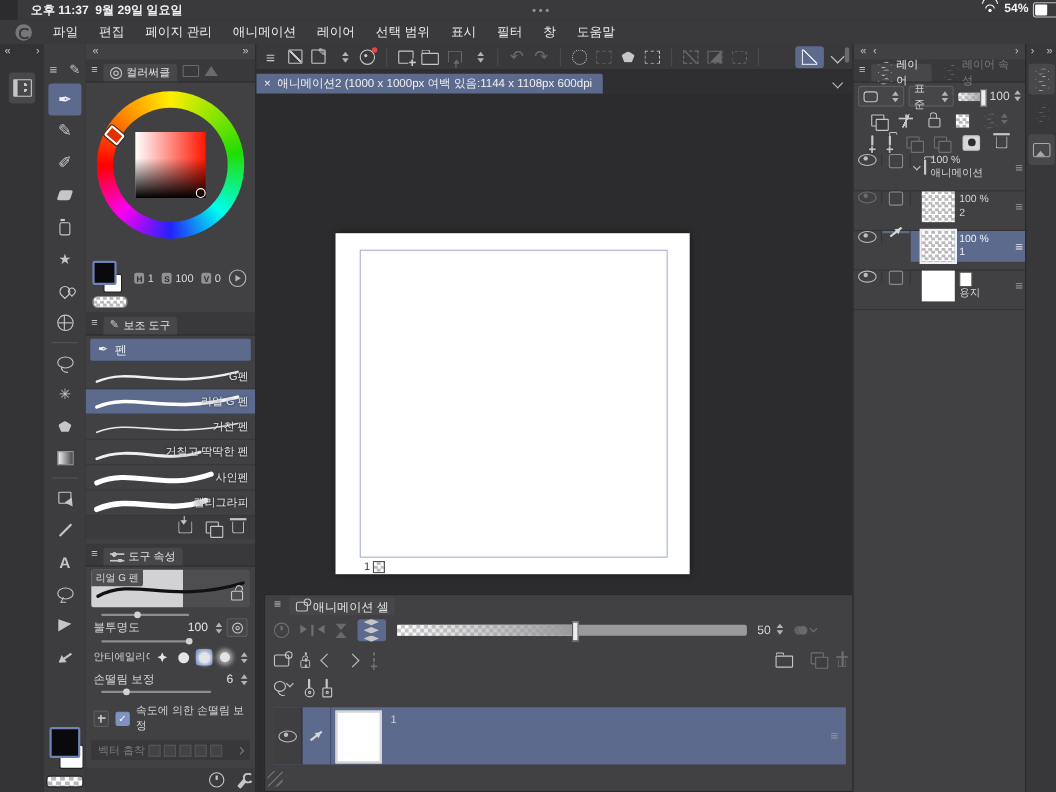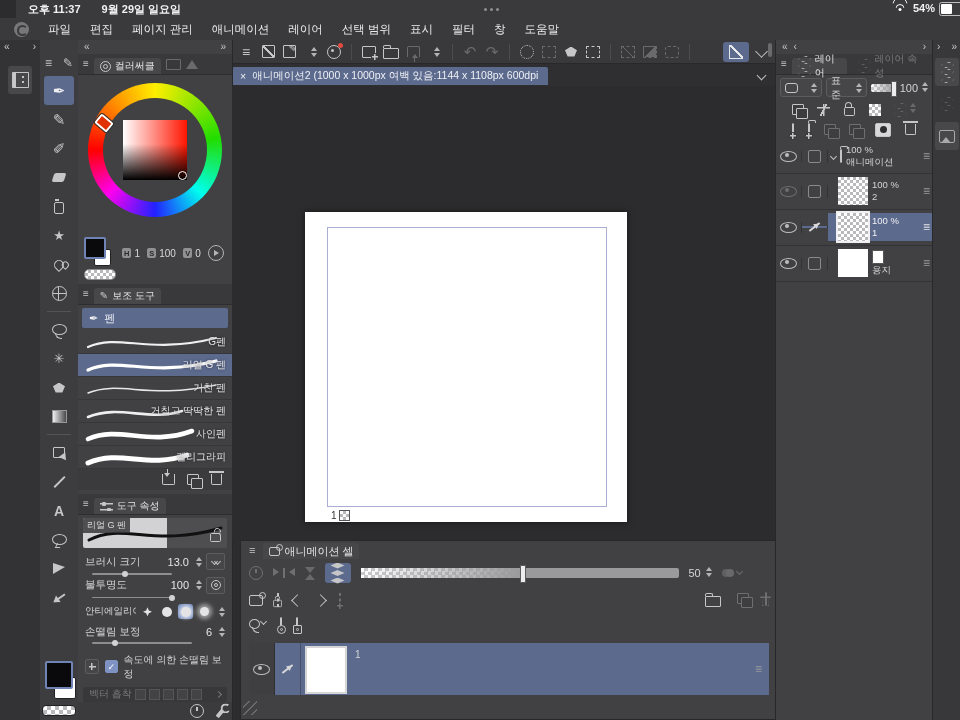--- a/index.html
+++ b/index.html
@@ -192,41 +192,41 @@
   #celrow .col{width:25px;display:flex;align-items:center;justify-content:center;border-right:1px solid rgba(0,0,0,.25)}
   #celrow .col.dark{background:#3f3f41}
   #celthumb{width:38px;height:44px;background:#fff;border:2px solid #d6d6d8;margin:3px 0 0 4px}
   .penmk{width:13px;height:2px;background:#d8d8da;transform:rotate(-38deg);position:relative}
   .penmk::after{content:'';position:absolute;right:-2px;top:-2px;width:0;height:0;border:3px solid transparent;border-left:5px solid #d8d8da}
   #rsz{position:absolute;left:2px;bottom:4px;width:14px;height:14px;
      background:repeating-linear-gradient(135deg,transparent 0 4px,#6a6a6c 4px 5.5px)}
 
   
   #rpanel{left:775px;top:40px;width:157px;height:680px;background:#414143;border-left:1px solid #28282a;box-sizing:border-box;display:flex;flex-direction:column}
-  .lrow{display:flex;align-items:center;border-bottom:1px solid #333335;flex:0 0 auto}
+  .lrow{display:flex;align-items:flex-start;border-bottom:1px solid #333335;flex:0 0 auto}
   .lrow .ec{width:25px;display:flex;align-items:center;justify-content:center;border-right:1px solid #333335;background:#414143}
   .lrow .cc{width:25px;display:flex;align-items:center;justify-content:center;border-right:1px solid #333335}
   .lrow .body{flex:1;display:flex;align-items:center;gap:4px;padding:0 3px;min-width:0}
   .lrow.sel .cc,.lrow.sel .body{background:#5c6a8e}
   .lthumb{width:30px;height:28px;flex:0 0 auto}
   .l2{display:flex;flex-direction:column;justify-content:center;min-width:0;flex:1;font-size:9.5px;line-height:12px}
   .l2 .nm{white-space:nowrap;overflow:hidden;text-overflow:ellipsis}
   .ctl{display:flex;align-items:center;gap:4px;padding:3px 4px}
   .dd{height:17px;border:1px solid #5c5c5e;background:#464648;border-radius:3px;display:flex;align-items:center;gap:10px;padding:0 4px;font-size:10px}
   .opslider{position:relative;width:32px;height:8px;border-radius:2px;overflow:visible;
      background:linear-gradient(to right,rgba(150,150,152,0),#969698),repeating-conic-gradient(#c8c8ca 0% 25%,#fff 0% 50%);background-size:auto,6px 6px}
   .opslider i{position:absolute;right:-1px;top:-3px;width:3.5px;height:14px;background:#ececee;border:1px solid #5a5a5c}
   .irow{display:flex;align-items:center;justify-content:space-evenly;padding:3px 2px;flex:0 0 auto}
 </style>
 </head>
 <body>
 
 <div id="statusbar" class="abs">
   <span>오후 11:37</span>
-  <span style="margin-left:21px">9월 29일 일요일</span>
+  <span style="margin-left:6px">9월 29일 일요일</span>
   <span class="dots3 abs" style="left:468px;top:8px">
       <i></i>
       <i></i>
       <i></i>
     </span>
   <span style="margin-left:auto" class="fx">
     <span class="wifi">
         <i class="w1"></i>
         <i class="w2"></i>
         <i class="w3"></i>
@@ -519,32 +519,20 @@
         <span>도구 속성</span>
       </span>
     </div>
     <div id="tpprev">
       <span class="chip">리얼 G 펜</span>
       <svg width="144" height="30" viewBox="0 0 144 30">
           <path d="M6 22 C40 4,70 30,138 10" fill="none" stroke="#111" stroke-width="3" stroke-linecap="round"></path>
         </svg>
       <span class="lockI open" style="position:absolute;right:6px;bottom:6px"></span>
     </div>
-    <div class="tprow">
-      <span class="lab">브러시 크기</span>
-      <span class="val">13.0</span>
-      <span class="stp">
-          <i class="tu"></i>
-          <i class="td"></i>
-        </span>
-      <span class="sqbtn">
-          <span class="cv down sm"></span>
-          <span class="cv down sm" style="margin-left:-2px"></span>
-        </span>
-    </div>
     <div class="sl" style="margin:3px 60px 0 14px">
         <i style="left:38%"></i>
       </div>
     <div class="tprow">
       <span class="lab">불투명도</span>
       <span class="val">100</span>
       <span class="stp">
           <i class="tu"></i>
           <i class="td"></i>
         </span>

